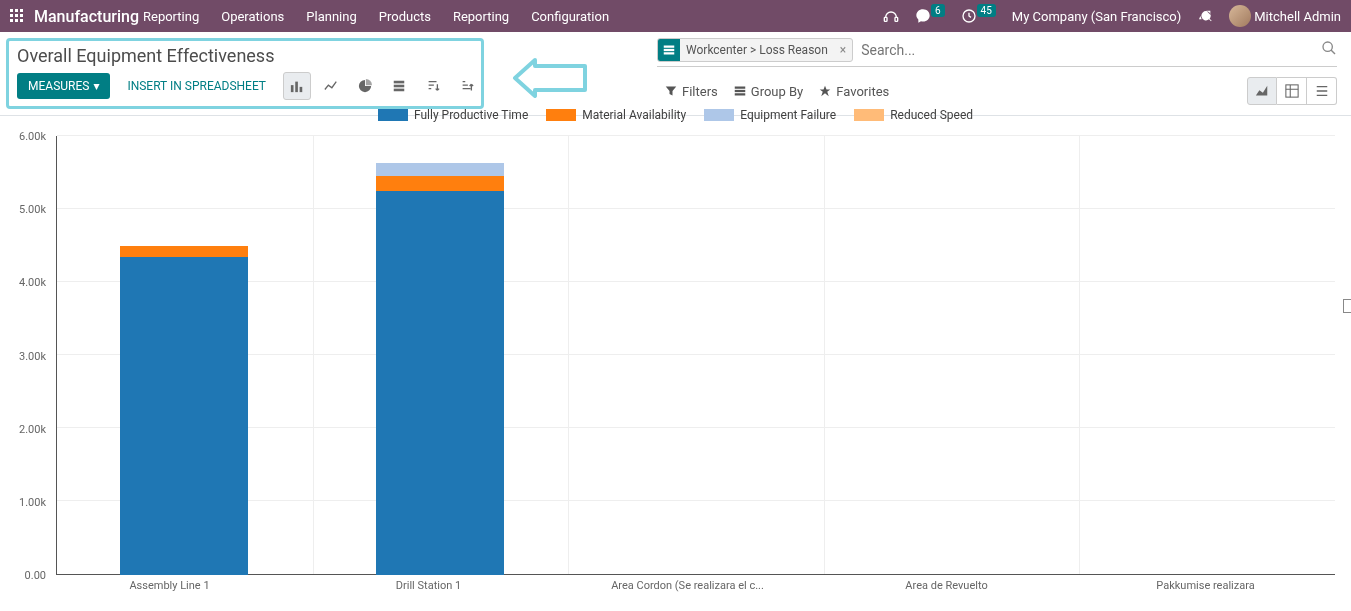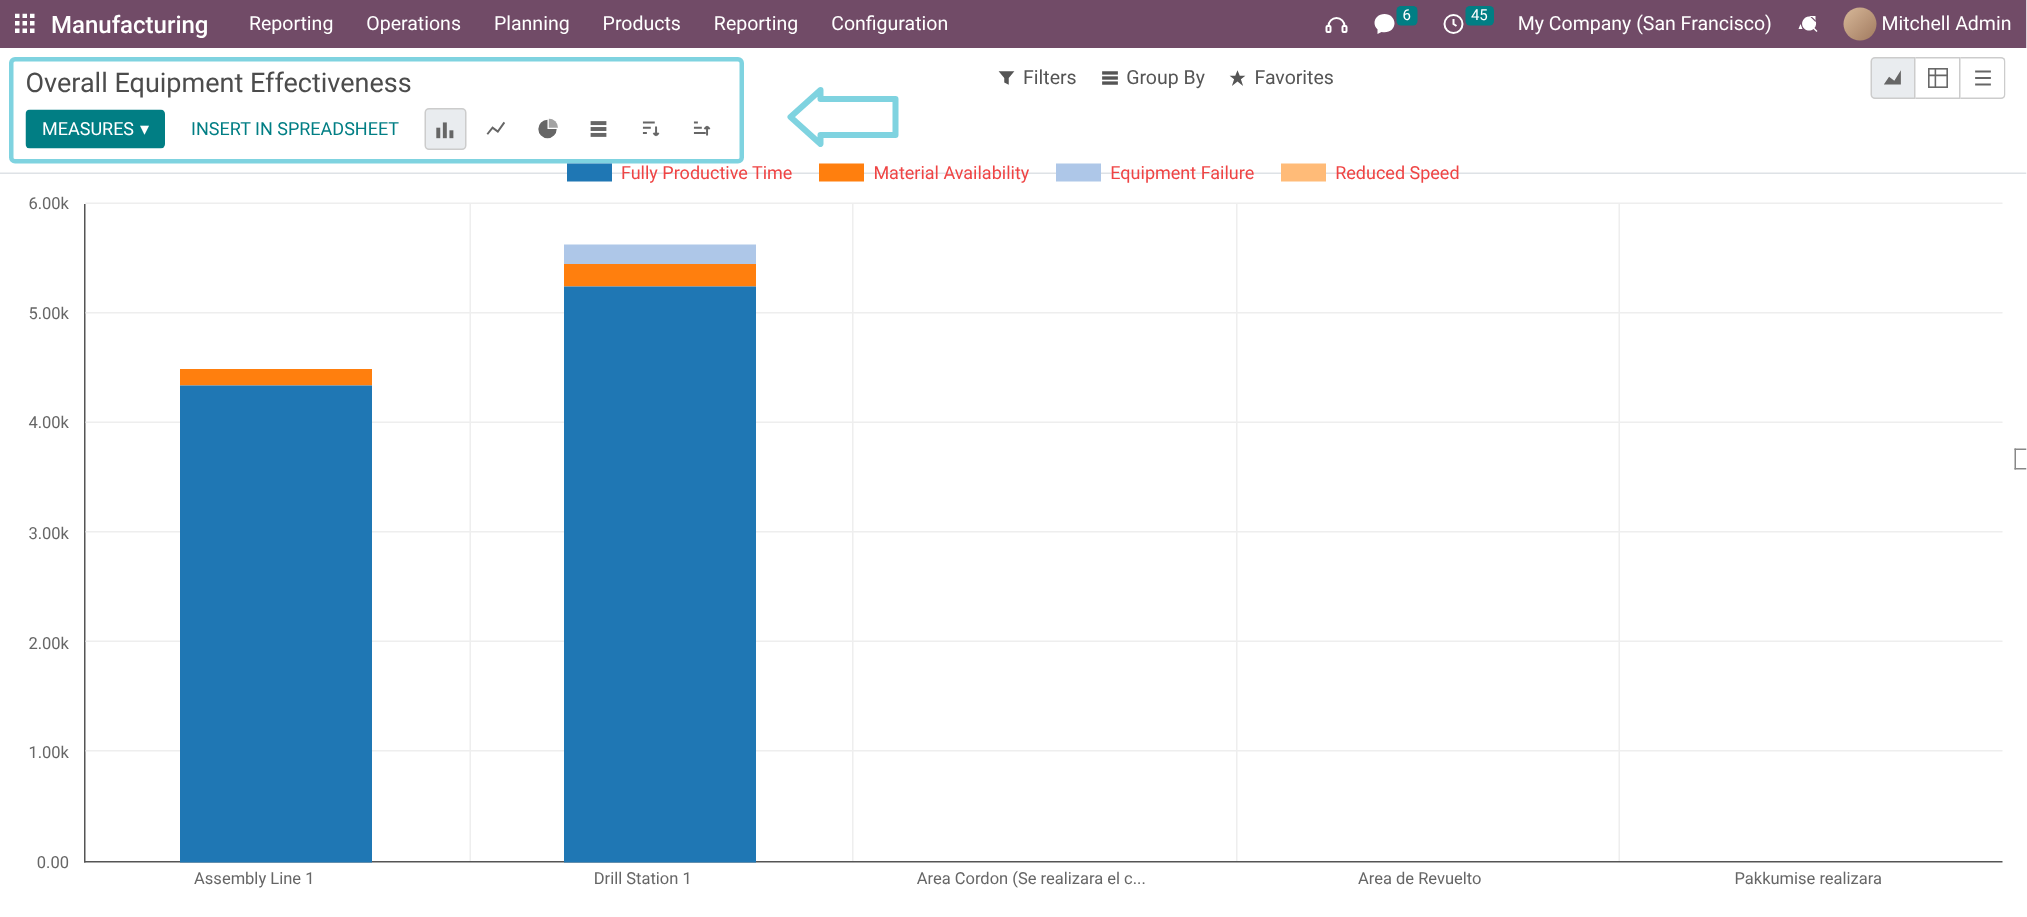--- a/index.html
+++ b/index.html
@@ -1,31 +1,31 @@
 <!DOCTYPE html>
 <html><head>
 <meta charset="utf-8">
 <style>
 * { margin: 0; padding: 0; box-sizing: border-box; font-family: -apple-system, BlinkMacSystemFont, "Segoe UI", Roboto, "Helvetica Neue", Arial, sans-serif; }
 body { background: #fff; width: 1351px; height: 611px; overflow: hidden; position: relative; }
 
 
 .topnav { background: #714B67; color: #fff; height: 32px; display: flex; align-items: center; padding: 0 10px; font-size: 13px; }
 .topnav .apps-icon { margin-right: 10px; display:flex; align-items:center; }
-.topnav .brand { font-size: 16px; font-weight: 500; margin-right: 27px; }
+.topnav .brand { font-size: 16px; font-weight: 500; margin-right: 4px; }
 .topnav .menu { display: flex; gap: 22px; }
 .topnav .menu span { cursor: pointer; font-size: 13px; }
 .topnav .right { margin-left: auto; display: flex; align-items: center; gap: 16px; }
 .topnav .badge { background: #017e84; color: #fff; border-radius: 3px; font-size: 10px; padding: 1px 4px; position: relative; top: -6px; margin-left: -3px; }
 .topnav .avatar { width: 22px; height: 22px; border-radius: 50%; background: linear-gradient(135deg,#d7b899,#a17a5f); display:inline-block; }
 .topnav .right-item { display:flex; align-items:center; gap:3px; cursor:pointer; }
 
 
 .cp { display: flex; align-items: flex-start; padding: 6px 14px 6px 6px; border-bottom: 1px solid #dee2e6; }
-.cp-left { border: 3px solid #7fd3e0; border-radius: 4px; padding: 4px 12px 6px 8px; background:#fff; min-width: 420px; }
+.cp-left { border: 3px solid #7fd3e0; border-radius: 4px; padding: 4px 0 6px 8px; background:#fff; min-width: 420px; }
 .cp-title { font-size: 18px; color: #4c4c4c; margin-bottom: 6px; font-weight: 400; }
 .cp-toolbar { display: flex; align-items: center; gap: 6px; }
 .btn { border: 1px solid transparent; padding: 5px 10px; font-size: 12px; border-radius: 3px; cursor: pointer; display:inline-flex; align-items:center; gap:4px; }
 .btn-measures { background: #017e84; color: #fff; }
 .btn-spreadsheet { color: #017e84; background: transparent; }
 .icon-btn { width: 28px; height: 28px; border: 1px solid #ccc; border-radius: 3px; display:inline-flex; align-items:center; justify-content:center; color:#666; cursor:pointer; background:#fff; }
 .icon-btn.borderless { border-color: transparent; }
 .icon-btn.active { background: #e9ecef; }
 
 .arrow-hint { margin-left: 26px; margin-top: 20px; }
@@ -43,21 +43,21 @@
 .toolrow-spacer { flex:1; }
 .viewbtns { display:flex; gap:0; }
 .viewbtn { width:30px; height:28px; border:1px solid #ccc; display:flex; align-items:center; justify-content:center; color:#666; cursor:pointer; }
 .viewbtn:first-child { border-radius:3px 0 0 3px; }
 .viewbtn:last-child { border-radius:0 3px 3px 0; }
 .viewbtn:not(:first-child) { border-left:none; }
 .viewbtn.active { background:#e9ecef; }
 
 
 .chart-container { position: absolute; left:0; right:0; top: 104px; bottom:0; }
-.legend { display:flex; justify-content:center; gap:18px; font-size:12px; color:#ef4444; padding:4px 0 2px; }
+.legend { display:flex; justify-content:center; gap:18px; font-size:12px; color:#404040; padding:4px 0 2px; }
 .legend-item { display:flex; align-items:center; gap:6px; }
 .legend-sw { width:30px; height:12px; }
 .plot { position:absolute; left:10px; right:10px; top:24px; bottom:0; }
 .yaxis { position:absolute; left:0; top:8px; bottom:36px; width:40px; }
 .ytick { position:absolute; right:4px; font-size:11px; color:#666; transform:translateY(50%); }
 .grid { position:absolute; left:46px; right:6px; top:8px; bottom:36px; border-left:1px solid #555; border-bottom:1px solid #555; }
 .gridline-h { position:absolute; left:0; right:0; border-top:1px solid #eee; }
 .gridline-v { position:absolute; top:0; bottom:0; border-left:1px solid #eee; }
 .bars { position:absolute; left:46px; right:6px; top:8px; bottom:36px; }
 .barcol { position:absolute; bottom:0; display:flex; flex-direction:column-reverse; }
@@ -177,20 +177,40 @@
     </div>
   </div>
 
   <div class="arrow-hint">
     <svg width="80" height="40" viewBox="0 0 80 40">
         <path d="M75 8 L25 8 L25 2 L5 20 L25 38 L25 32 L75 32 Z" fill="none" stroke="#7fd3e0" stroke-width="4" stroke-linejoin="round"></path>
       </svg>
   </div>
 
   <div class="cp-right">
+    <div class="searchrow">
+      <div class="facet">
+        <span class="facet-icon">
+          <svg width="12" height="12" viewBox="0 0 16 16" fill="#fff">
+              <rect x="1" y="2" width="14" height="3"></rect>
+              <rect x="1" y="6.5" width="14" height="3"></rect>
+              <rect x="1" y="11" width="14" height="3"></rect>
+            </svg>
+        </span>
+        <span class="facet-text">Workcenter &gt; Loss Reason</span>
+        <span class="facet-x">×</span>
+      </div>
+      <input class="search-input" placeholder="Search..." style="">
+      <span class="search-icon">
+        <svg width="16" height="16" viewBox="0 0 24 24" fill="none" stroke="#888" stroke-width="2">
+            <circle cx="10" cy="10" r="7"></circle>
+            <path d="M21 21l-6-6"></path>
+          </svg>
+      </span>
+    </div>
     <div class="toolrow">
       <span class="toolbtn">
         <svg width="12" height="12" viewBox="0 0 16 16" fill="#555">
             <path d="M1 2h14l-5 6v6l-4-2V8L1 2z"></path>
           </svg>
         <span>Filters</span>
       </span>
       <span class="toolbtn">
         <svg width="12" height="12" viewBox="0 0 16 16" fill="#555">
             <rect x="1" y="2" width="14" height="3"></rect>

